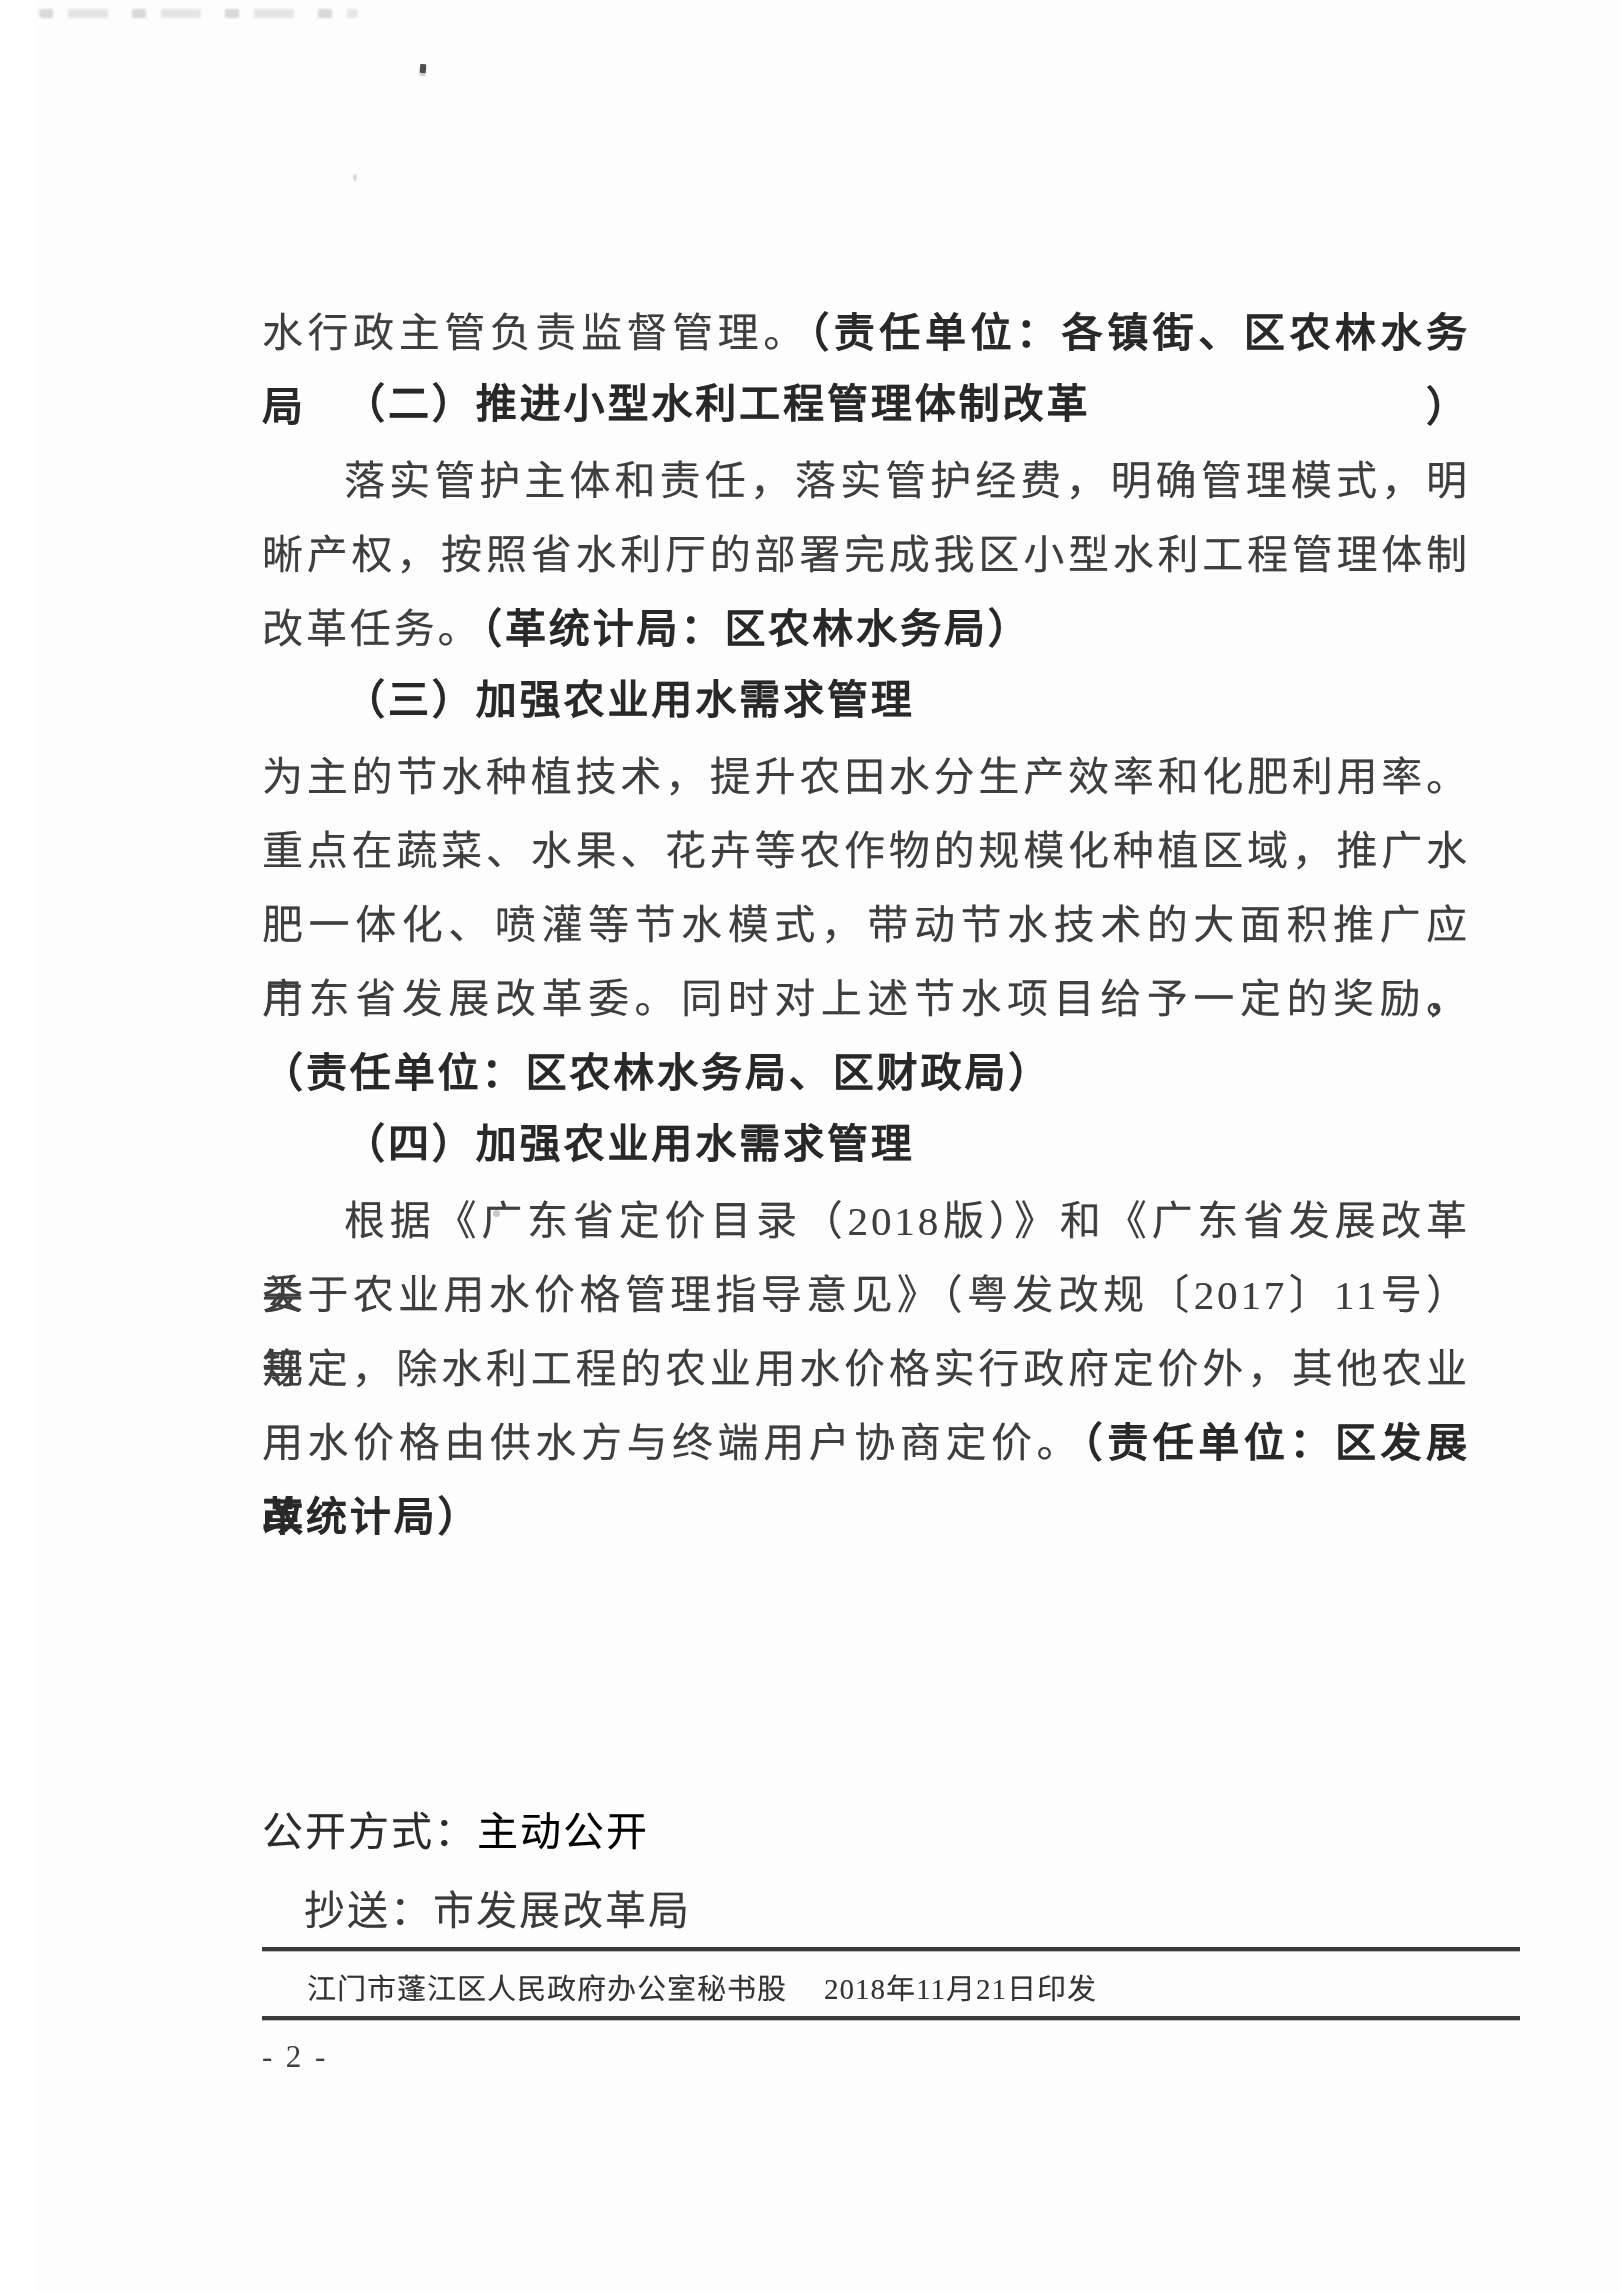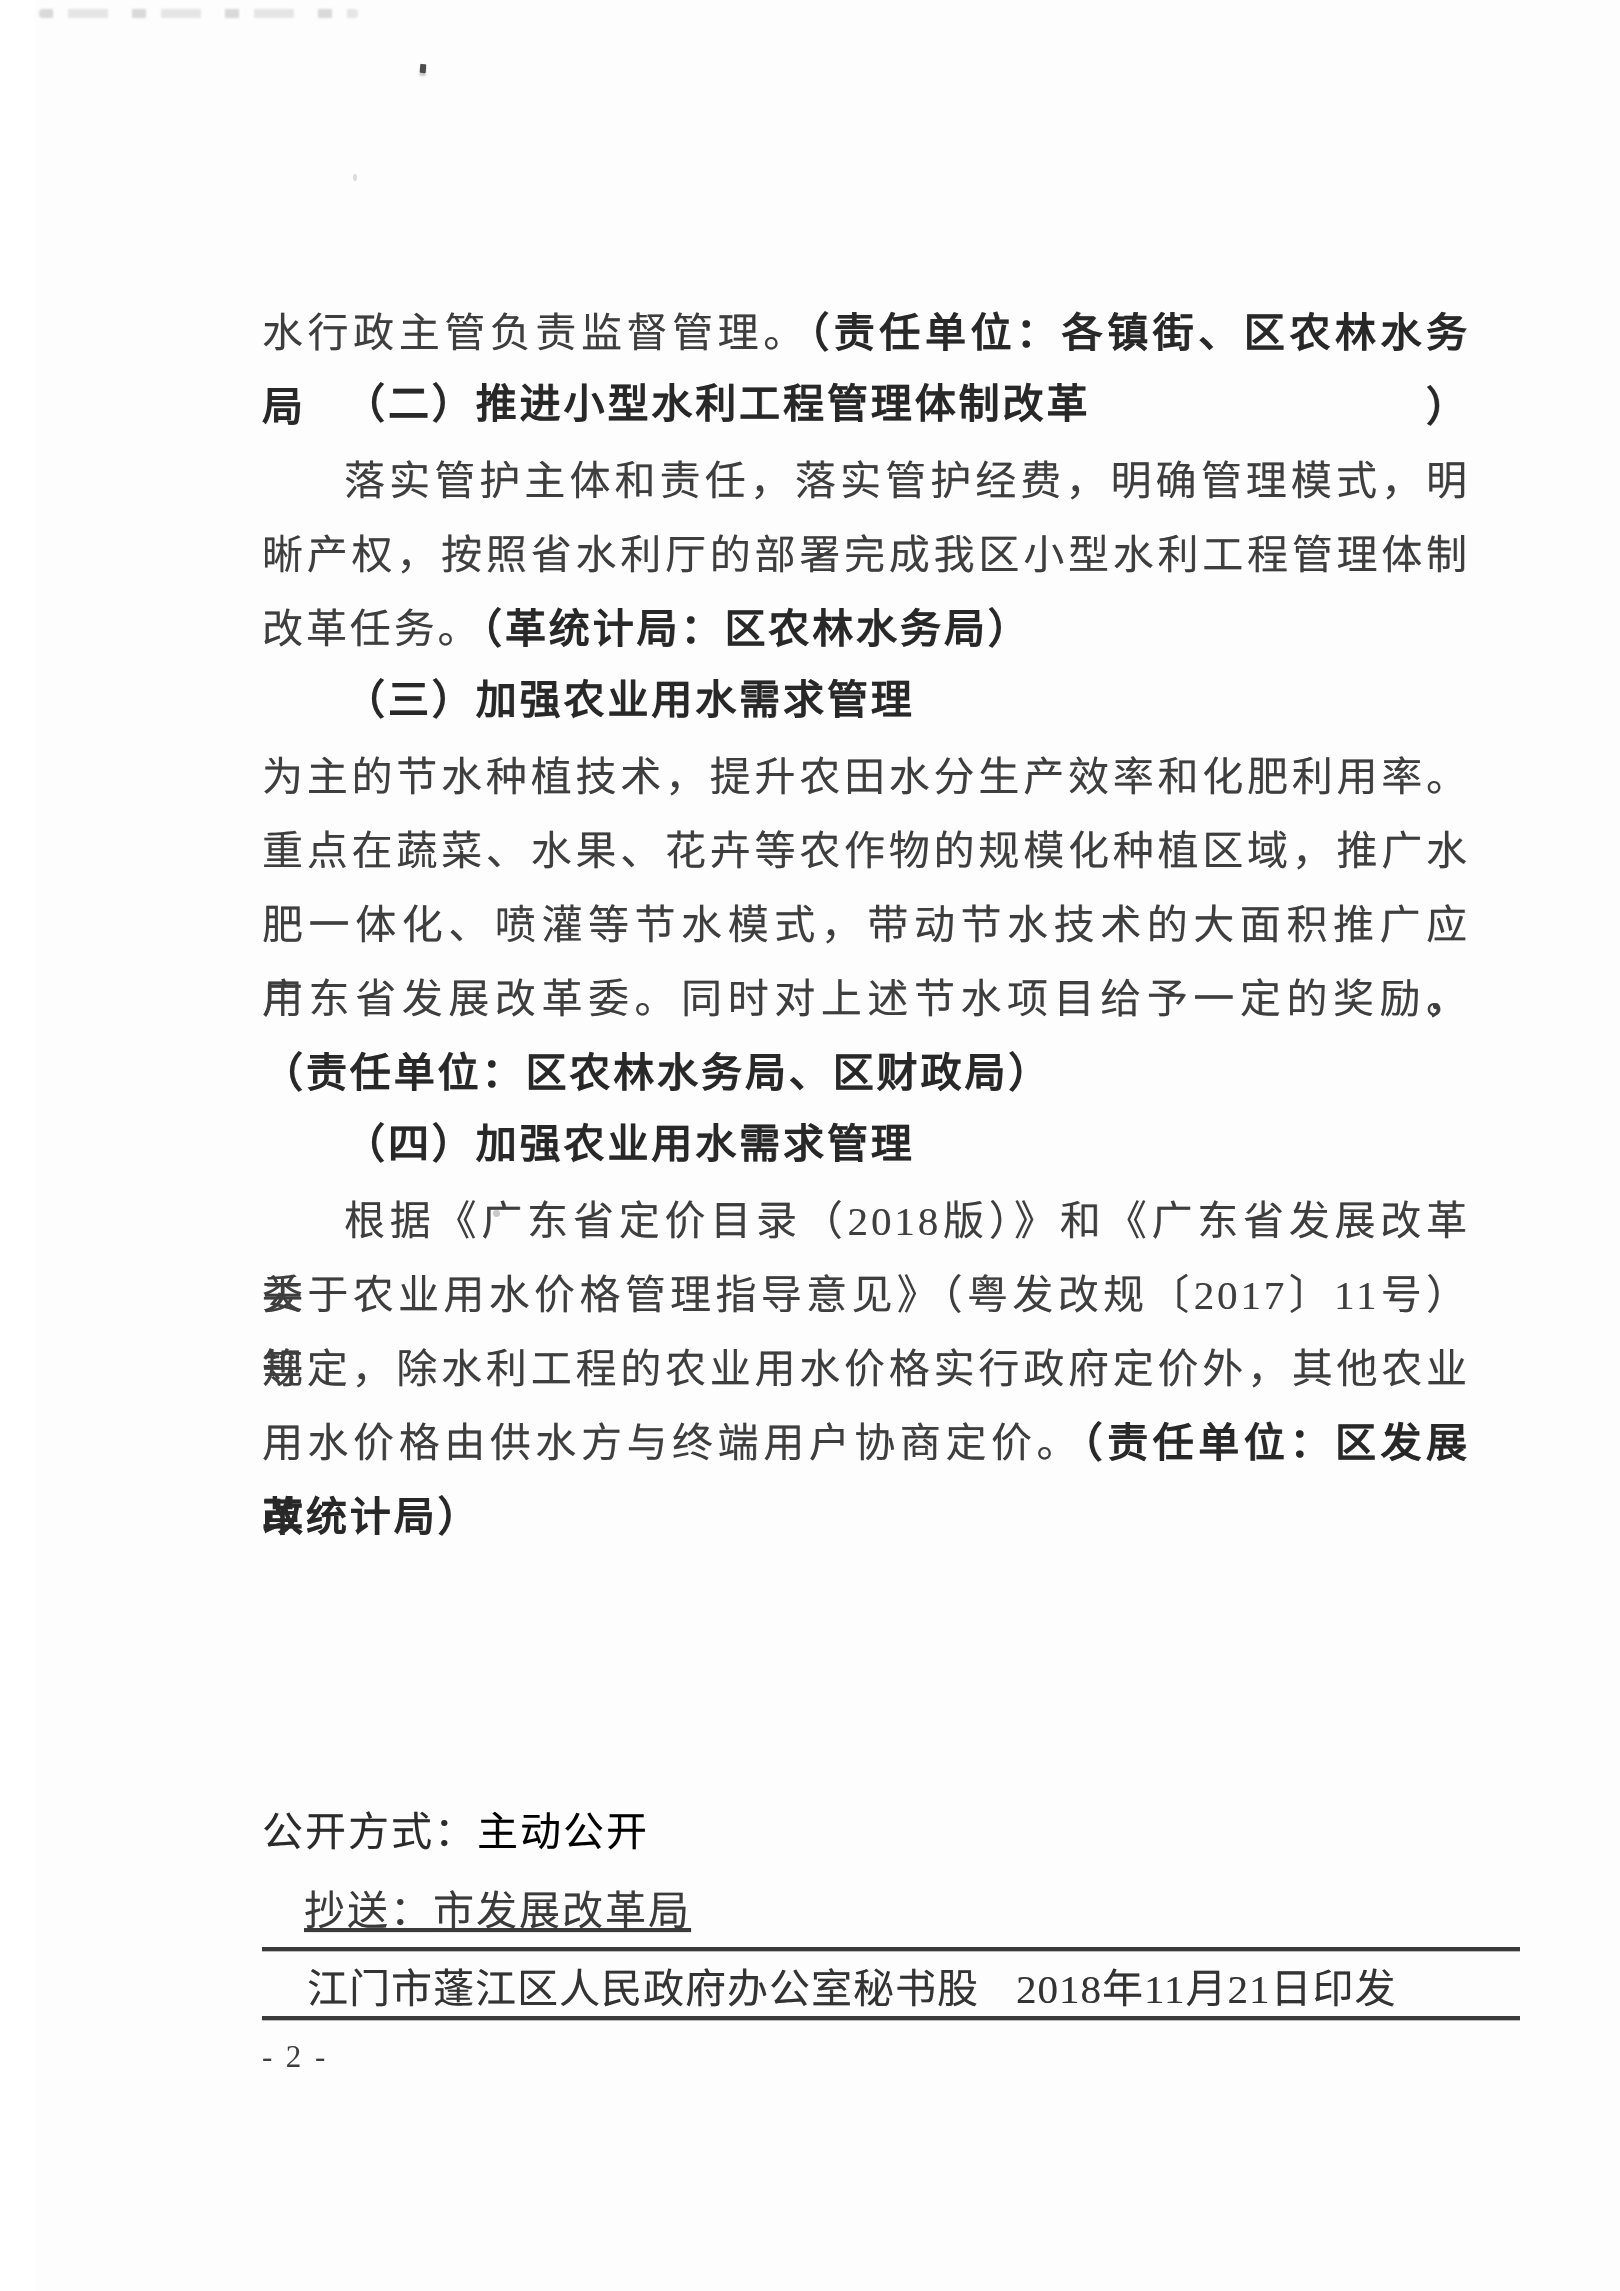--- a/index.html
+++ b/index.html
@@ -71,39 +71,38 @@
   .cc-row {
     position: absolute;
     left: 270px;
     top: 1882px;
     height: 59px;
     line-height: 59px;
     font-size: 41px;
     letter-spacing: 2px;
     color: #3a3a3a;
     text-shadow: 0.3px 0.3px 0.5px rgba(90,90,90,0.45);
-    text-decoration: underline;
   }
   .rule {
     position: absolute;
     left: 228px;
     width: 1258px;
     height: 3.9px;
     background: #3a3a3a;
     box-shadow: 0 1px 0 rgba(60,60,60,0.35);
   }
   .rule-top { top: 1947px; }
   .rule-bottom { top: 2016px; }
   .colophon {
     position: absolute;
     left: 273px;
     top: 1962px;
     height: 55px;
     line-height: 55px;
-    font-size: 41px;
+    font-size: 29px;
     letter-spacing: 1px;
     color: #333333;
     display: flex;
     gap: 37px;
     text-shadow: 0.3px 0.3px 0.5px rgba(90,90,90,0.45);
     justify-content: space-between;
   }
   .page-number {
     position: absolute;
     left: 228px;

